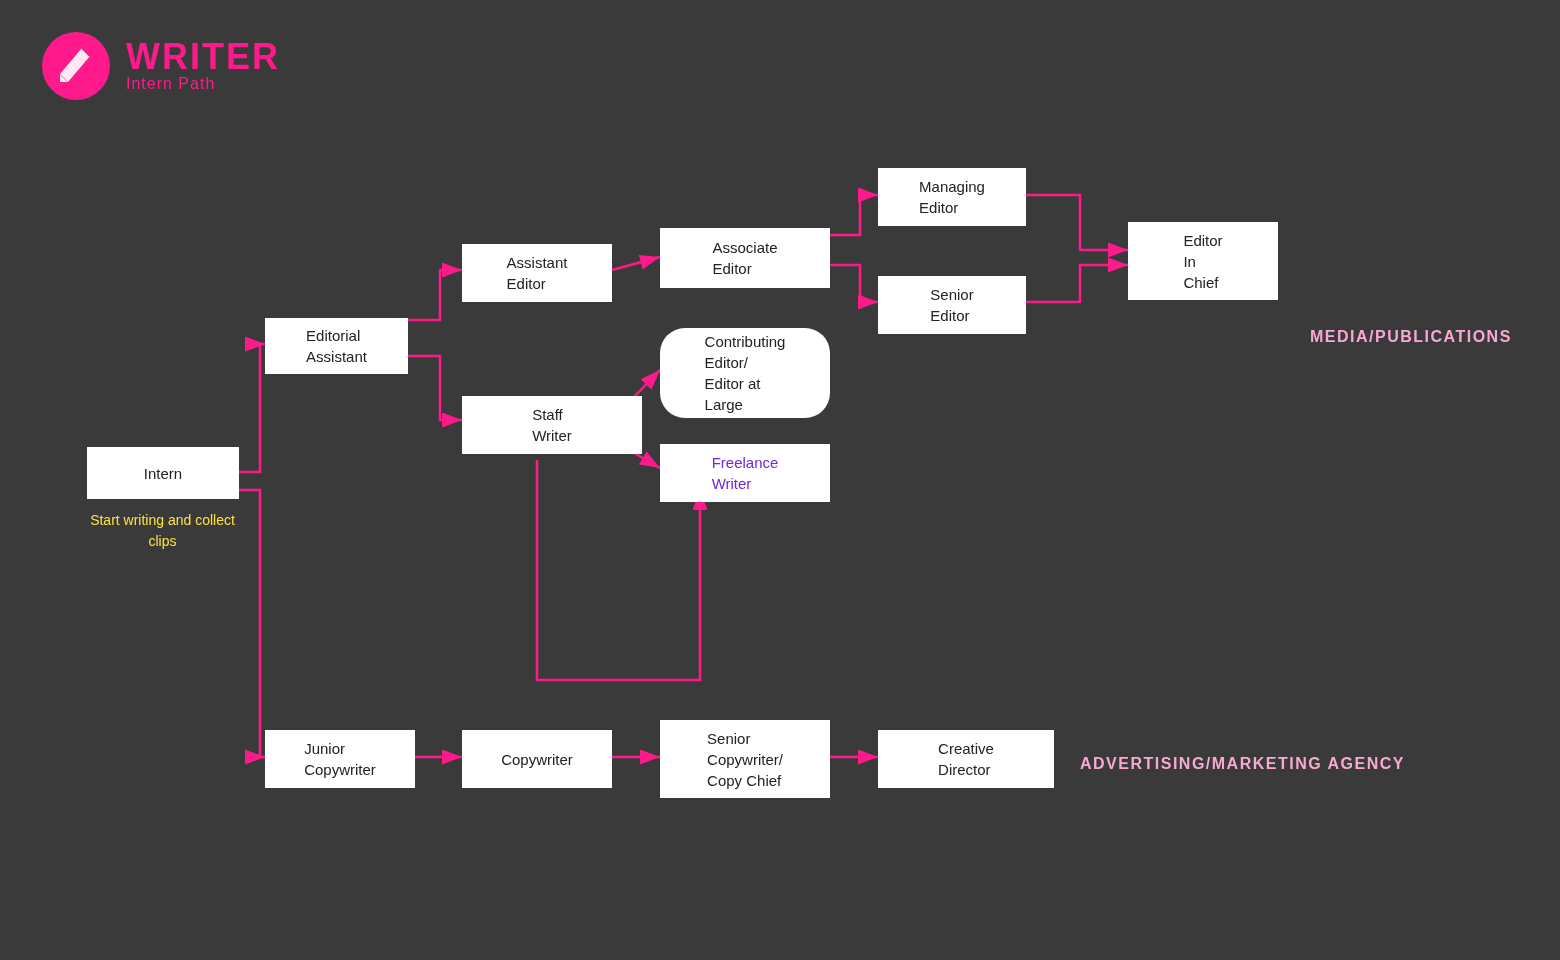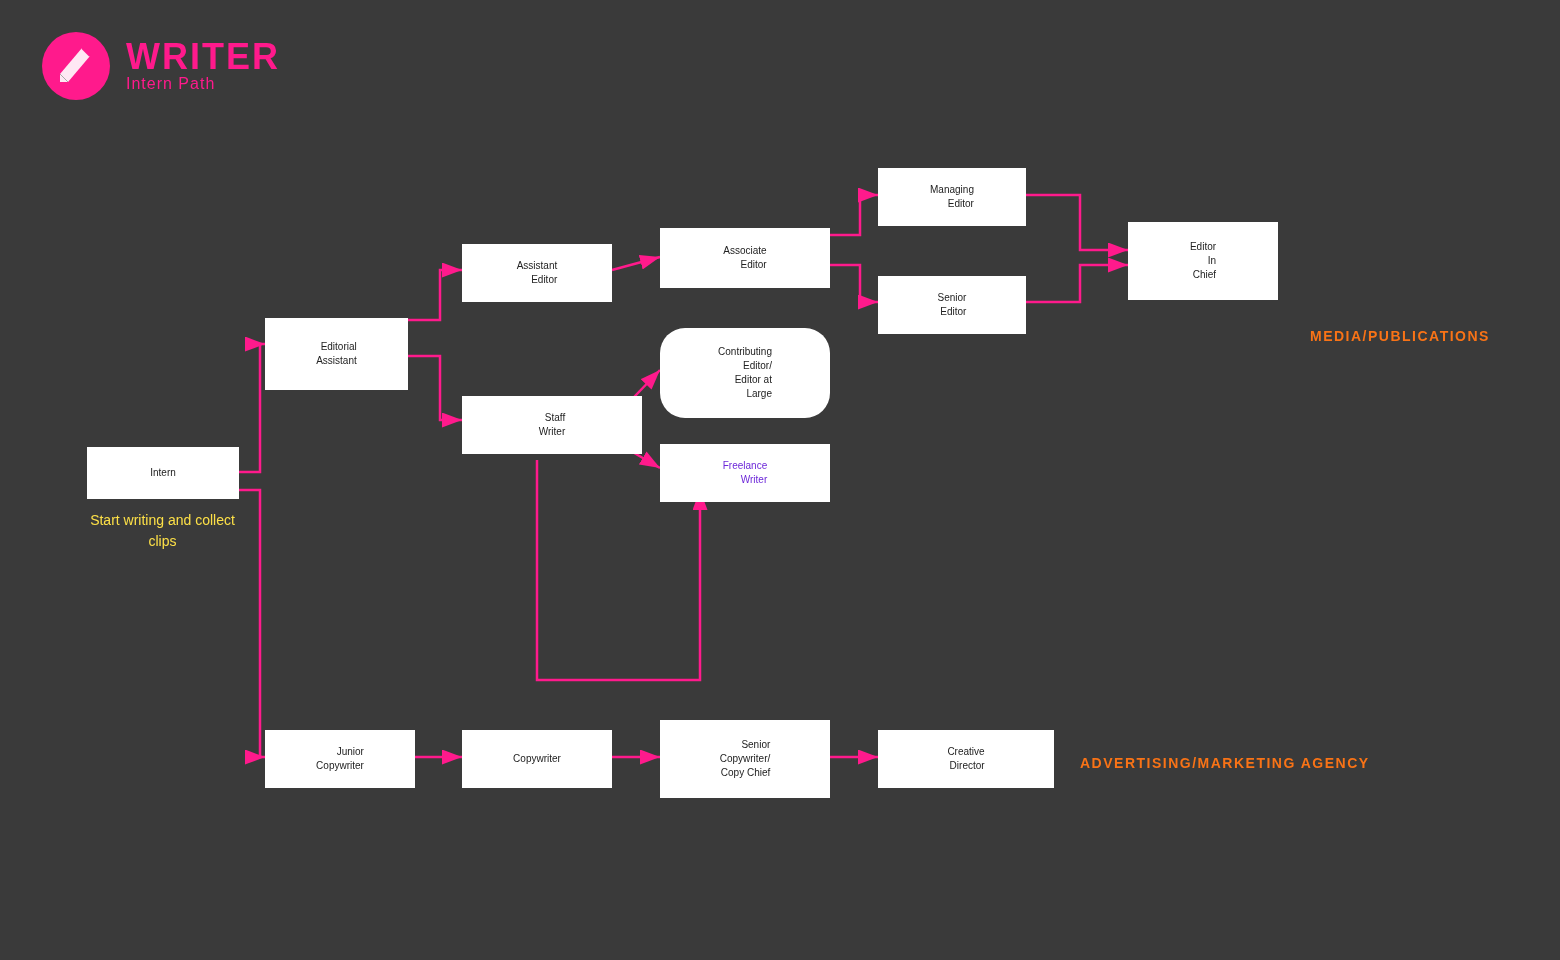--- a/index.html
+++ b/index.html
@@ -41,36 +41,36 @@
       font-size: 16px;
       color: #ff1a8c;
       letter-spacing: 1px;
     }
 
     
     .node {
       position: absolute;
       background: #ffffff;
       color: #222;
-      text-align: right;
+      text-align: left;
       display: flex;
       align-items: center;
       justify-content: center;
-      font-size: 10px;
+      font-size: 15px;
       line-height: 1.4;
       padding: 10px 28px;
     }
 
     
     .section-label {
       position: absolute;
-      font-size: 14px;
+      font-size: 16px;
       font-weight: 900;
       letter-spacing: 1.5px;
-      color: #f97316;
+      color: #f9a8d4;
     }
 
     
     .chart-svg {
       position: absolute;
       top: 0;
       left: 0;
       width: 1560px;
       height: 960px;
       pointer-events: none;
@@ -140,21 +140,21 @@
 <div class="node" style="left:87px; top:447px; width:152px; height:52px;">
   <span>Intern</span>
 </div>
 
 <div style="position:absolute; left:85px; top:510px; color:#fde047; font-size:14px; text-align:center; line-height:1.5; width:155px;">
   <span>Start writing
 and collect
 clips</span>
 </div>
 
-<div class="node" style="left:265px; top:318px; width:143px; height:72px; color:#222;">
+<div class="node" style="left:265px; top:318px; width:143px; height:56px; color:#222;">
   <span>Editorial<br>Assistant</span>
 </div>
 
 <div class="node" style="left:462px; top:244px; width:150px; height:58px; color:#222;">
   <span>Assistant<br>Editor</span>
 </div>
 
 <div class="node" style="left:462px; top:396px; width:180px; height:58px; color:#222;">
   <span>Staff<br>Writer</span>
 </div>

